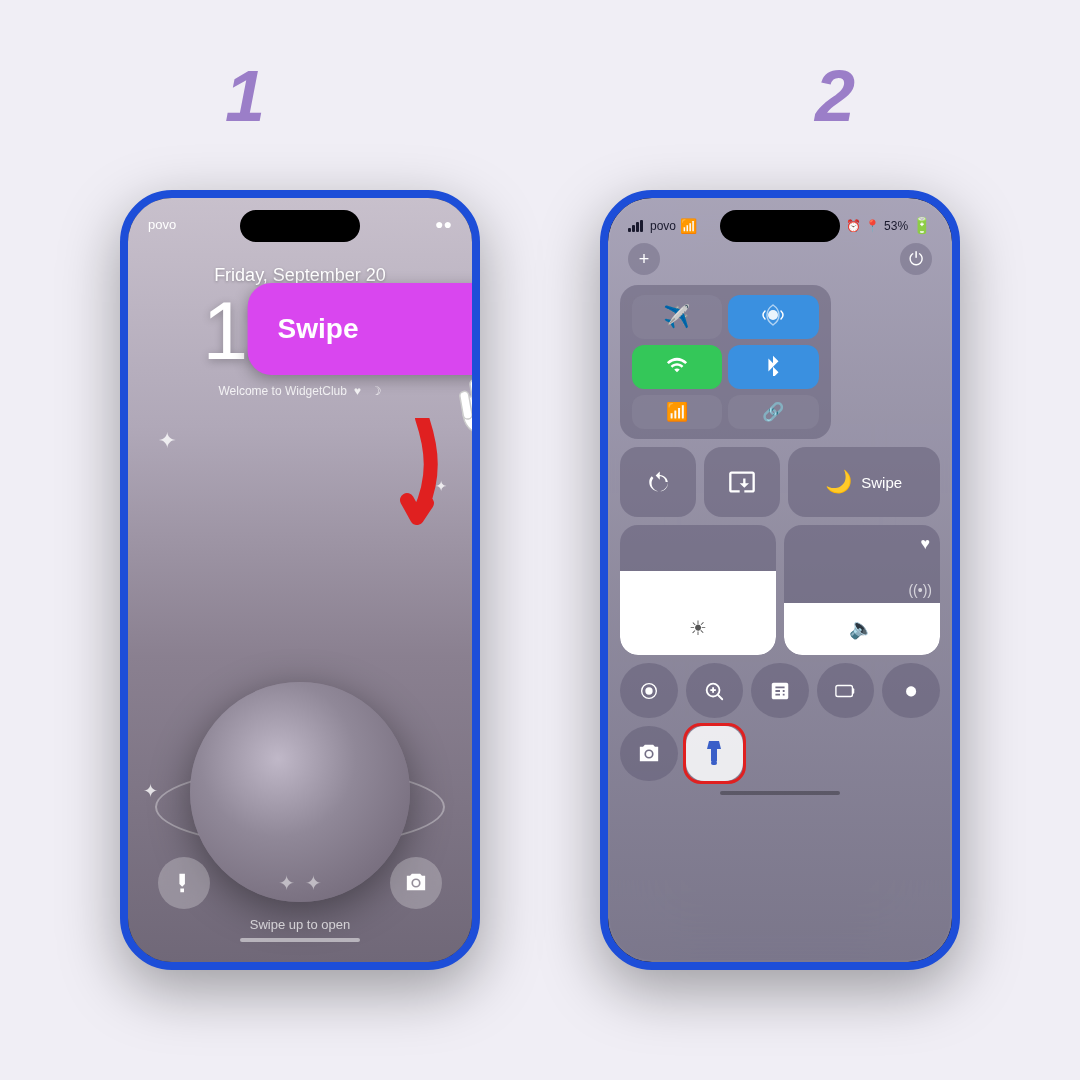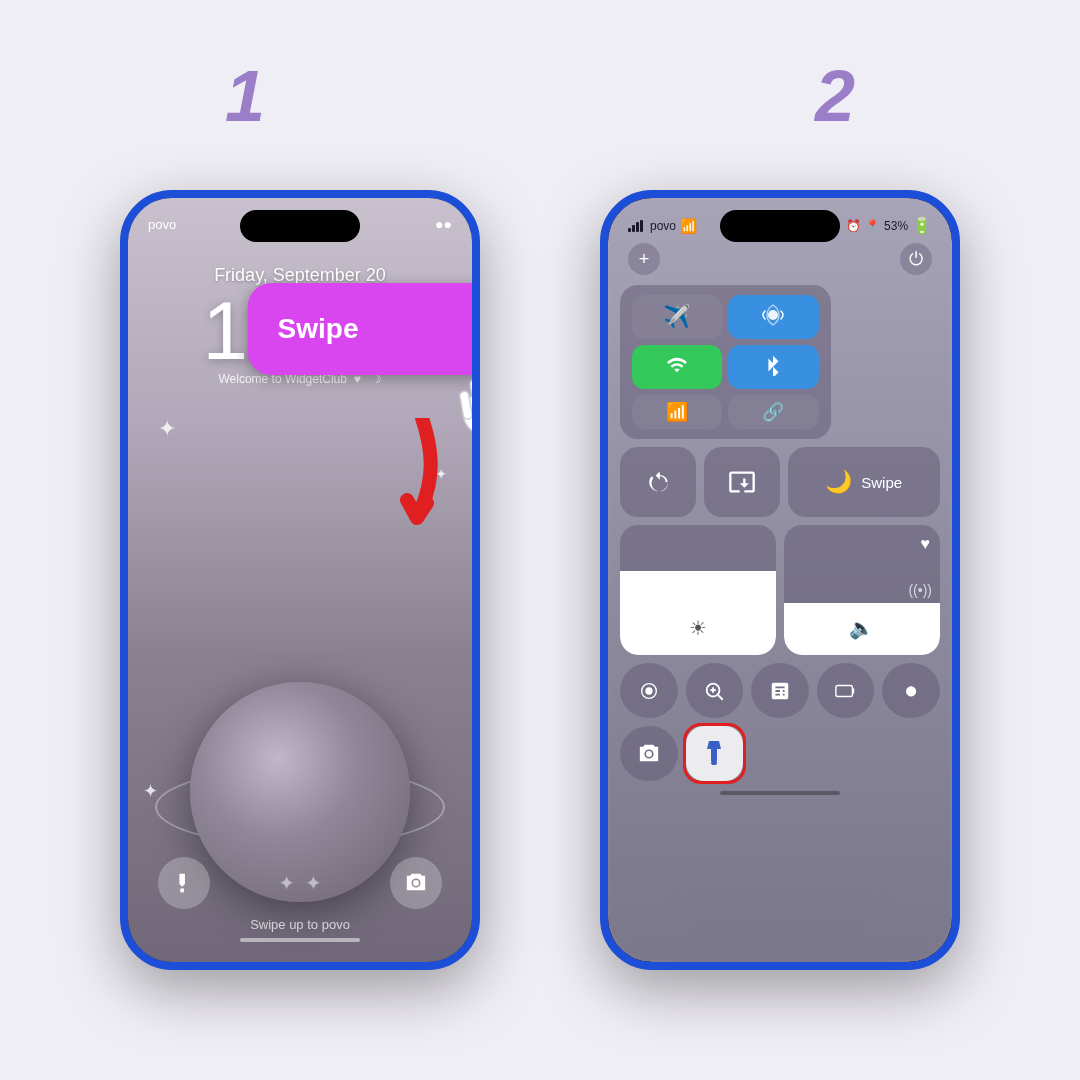--- a/index.html
+++ b/index.html
@@ -136,20 +136,21 @@
       letter-spacing: -2px;
       line-height: 1;
       margin-top: 4px;
       text-shadow: 0 2px 8px rgba(0,0,0,0.25);
     }
 
     .ls-widget-text {
       text-align: center;
       color: rgba(255,255,255,0.85);
       font-size: 12px;
+      margin-top: 12px;
     }
 
     
     .planet-area {
       flex: 1;
       position: relative;
       display: flex;
       align-items: center;
       justify-content: center;
     }
@@ -652,21 +653,21 @@
           <div style="display:flex;gap:10px;align-items:center;">
             <span style="color:rgba(255,255,255,0.5);font-size:20px;">✦</span>
             <span style="color:rgba(255,255,255,0.5);font-size:20px;">✦</span>
           </div>
           <div class="ls-bottom-icon">
             <svg width="22" height="22" viewBox="0 0 24 24" fill="white">
               <path d="M12 15.2A3.2 3.2 0 0 1 8.8 12 3.2 3.2 0 0 1 12 8.8 3.2 3.2 0 0 1 15.2 12 3.2 3.2 0 0 1 12 15.2m0-8.2A5 5 0 0 0 7 12a5 5 0 0 0 5 5 5 5 0 0 0 5-5 5 5 0 0 0-5-5M2 4h3.5l2-2h9l2 2H22v16H2V4z"></path>
             </svg>
           </div>
         </div>
-        <div class="ls-swipe-hint">Swipe up to povo</div>
+        <div class="ls-swipe-hint">Swipe up to open</div>
         <div class="ls-home-indicator"></div>
       </div>
     </div>
 
     <div class="swipe-tooltip" style="position:absolute;top:85px;right:-90px;z-index:60;">Swipe</div>
 
     <div class="hand-cursor" style="position:absolute;top:165px;right:-45px;font-size:50px;z-index:61;transform:rotate(-10deg);">
       
       <svg width="65" height="75" viewBox="0 0 65 75" fill="none" xmlns="http://www.w3.org/2000/svg">
 

